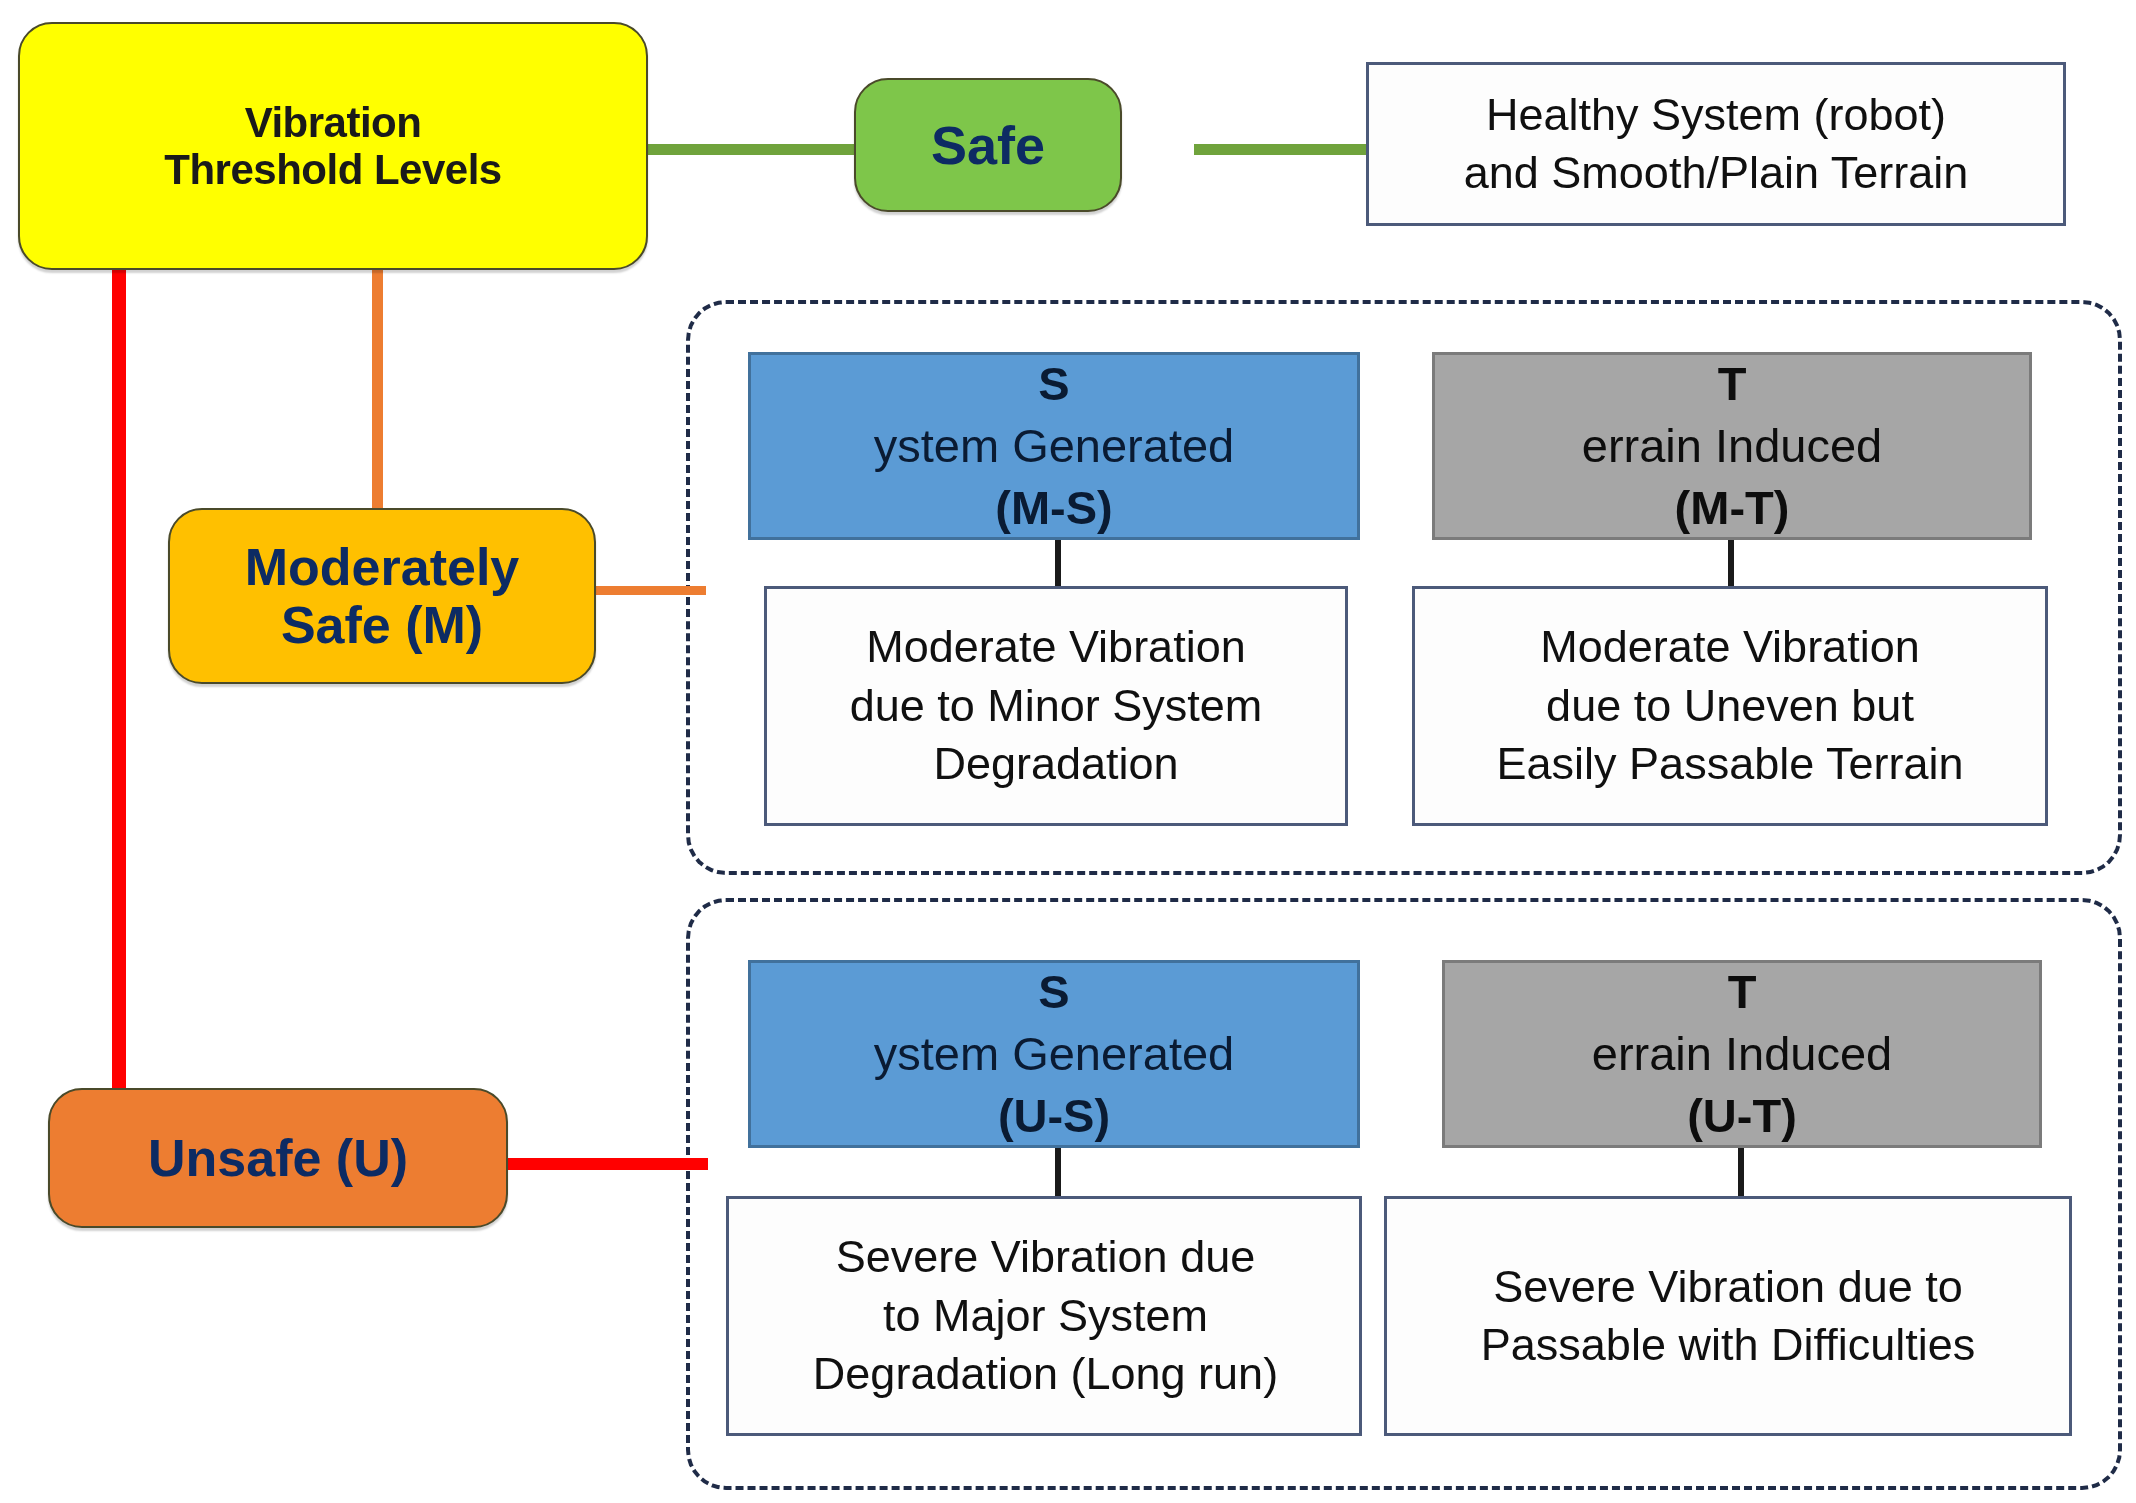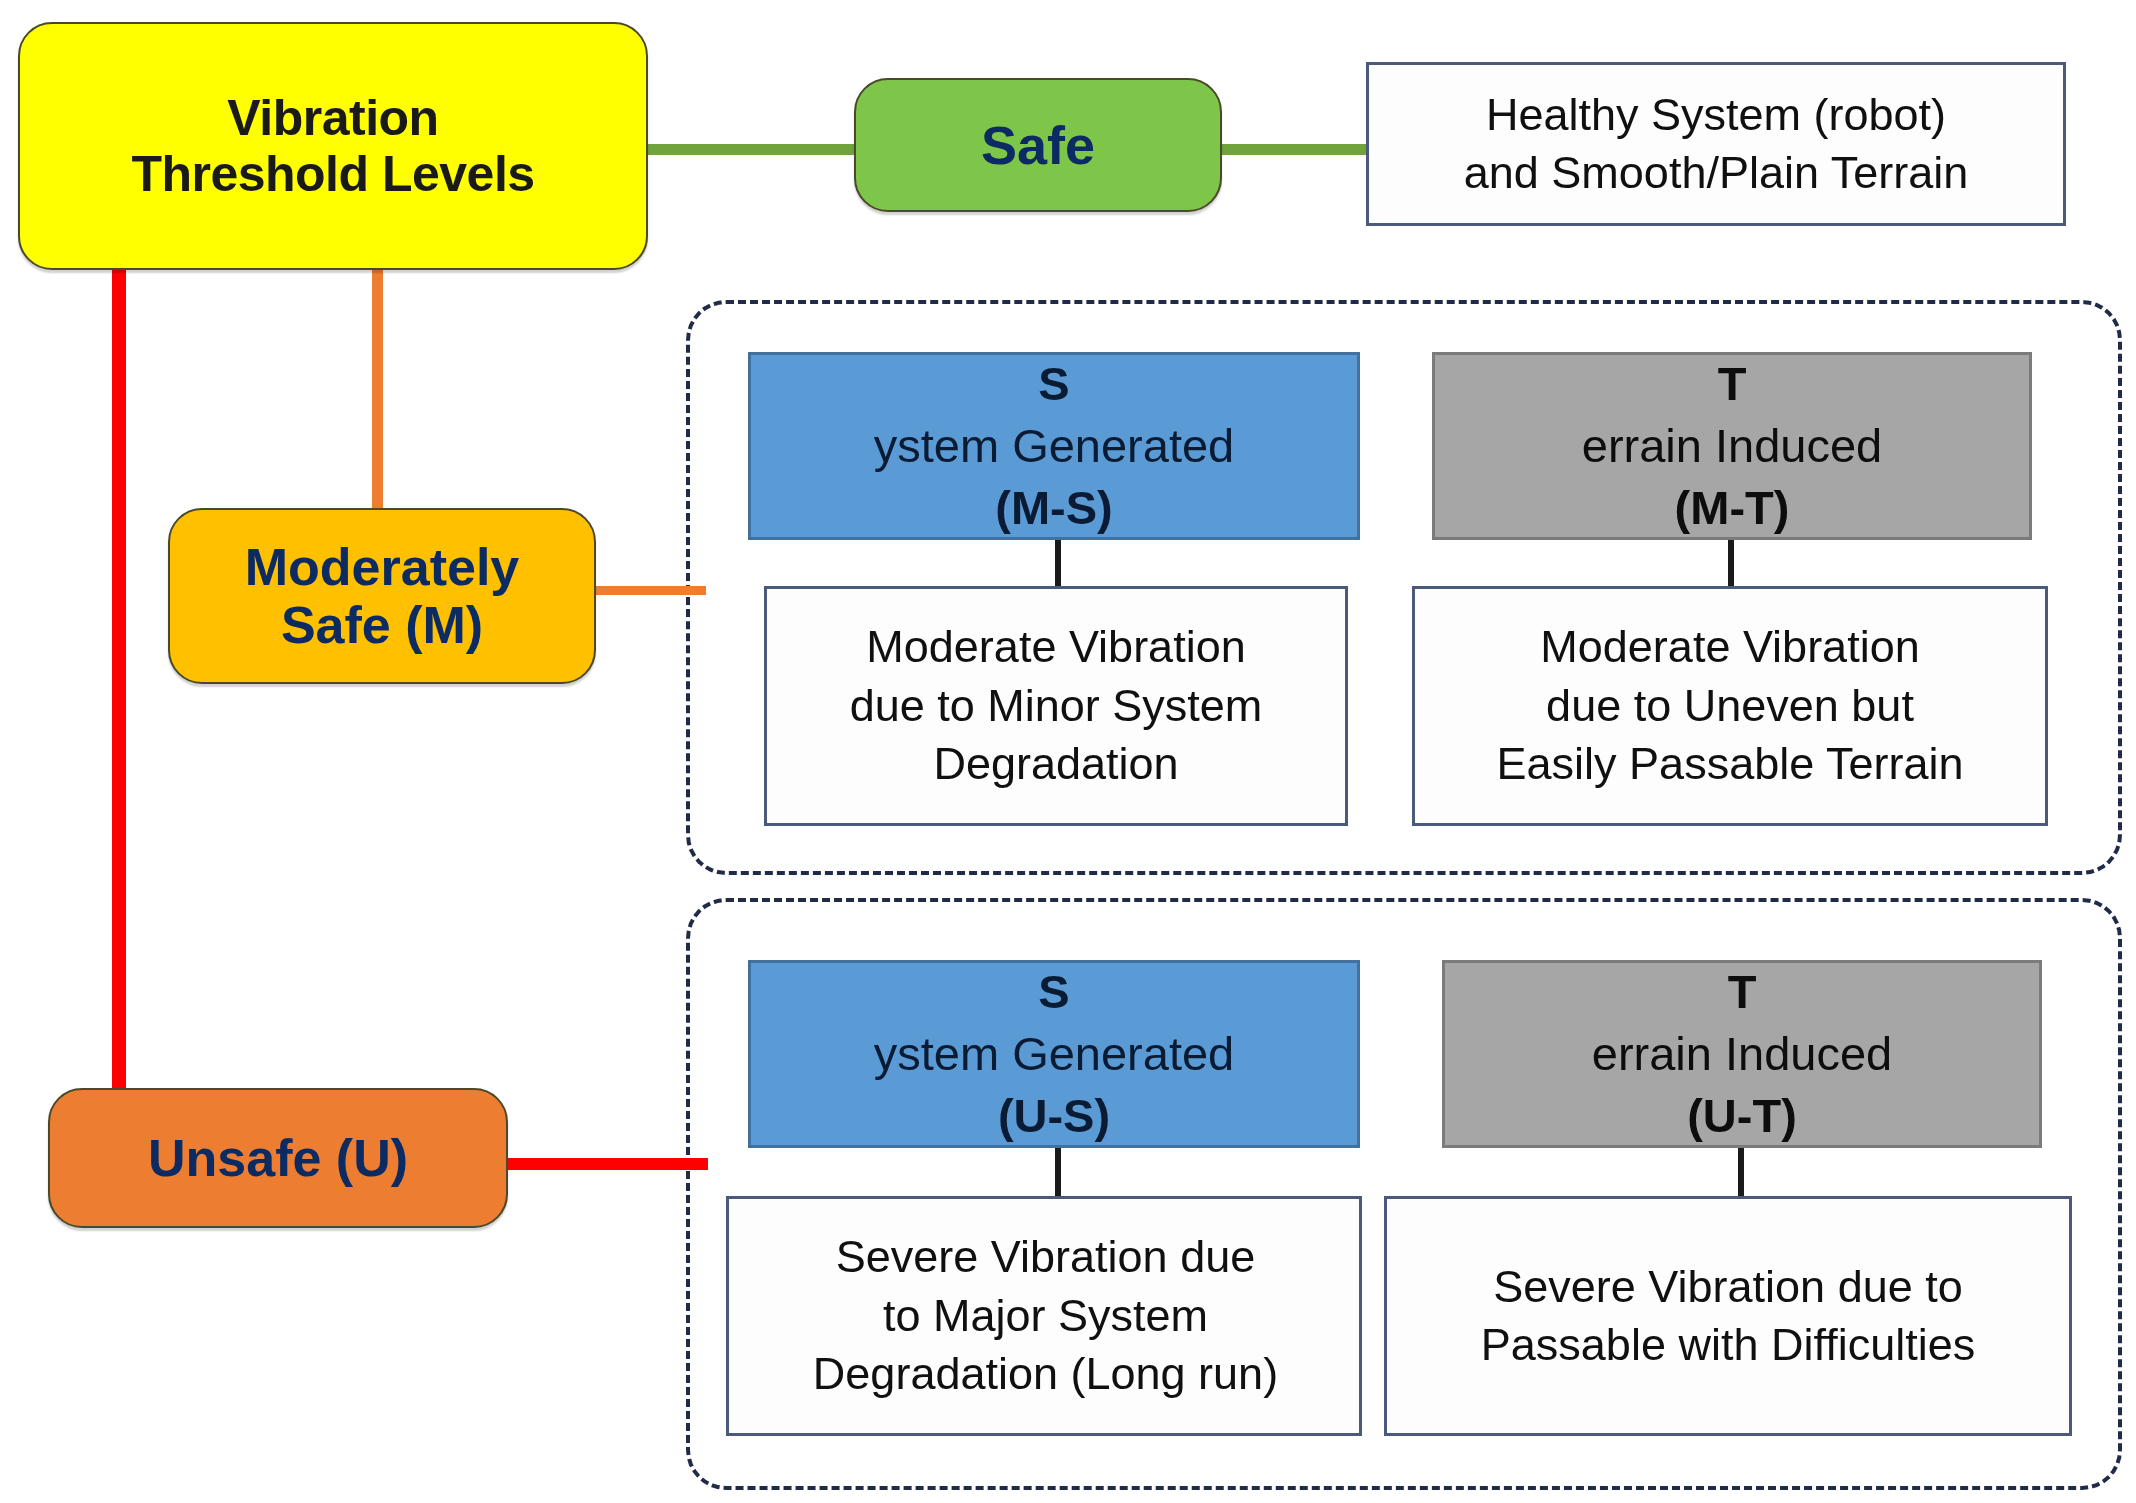--- a/index.html
+++ b/index.html
@@ -34,21 +34,21 @@
   .rounded {
     border-radius: 34px;
     border: 2px solid #4a4a2a;
     box-shadow: 0 3px 2px rgba(0,0,0,0.18);
   }
 
   .n-root {
     background: #ffff00;
     color: #1a1a1a;
     font-weight: bold;
-    font-size: 50px;
+    font-size: 42px;
     letter-spacing: -0.5px;
   }
   .n-safe {
     background: #7ec64a;
     color: #0d2b63;
     font-weight: bold;
     font-size: 54px;
   }
   .n-mod {
     background: #ffc000;
@@ -136,21 +136,21 @@
   <div class="group" style="left:686px; top:300px; width:1436px; height:575px;"></div>
   <div class="group" style="left:686px; top:898px; width:1436px; height:592px;"></div>
 
   <div class="node rounded n-root" style="left:18px; top:22px; width:630px; height:248px;">
     <span>
       <span>Vibration</span>
       <span>Threshold Levels</span>
     </span>
   </div>
 
-  <div class="node rounded n-safe" style="left:854px; top:78px; width:368px; height:134px;">
+  <div class="node rounded n-safe" style="left:854px; top:78px; width:268px; height:134px;">
     <span>Safe</span>
   </div>
 
   <div class="node n-desc" style="left:1366px; top:62px; width:700px; height:164px;">
     <span>
       <span>Healthy System (robot)</span>
       <span>and Smooth/Plain Terrain</span>
     </span>
   </div>
 

